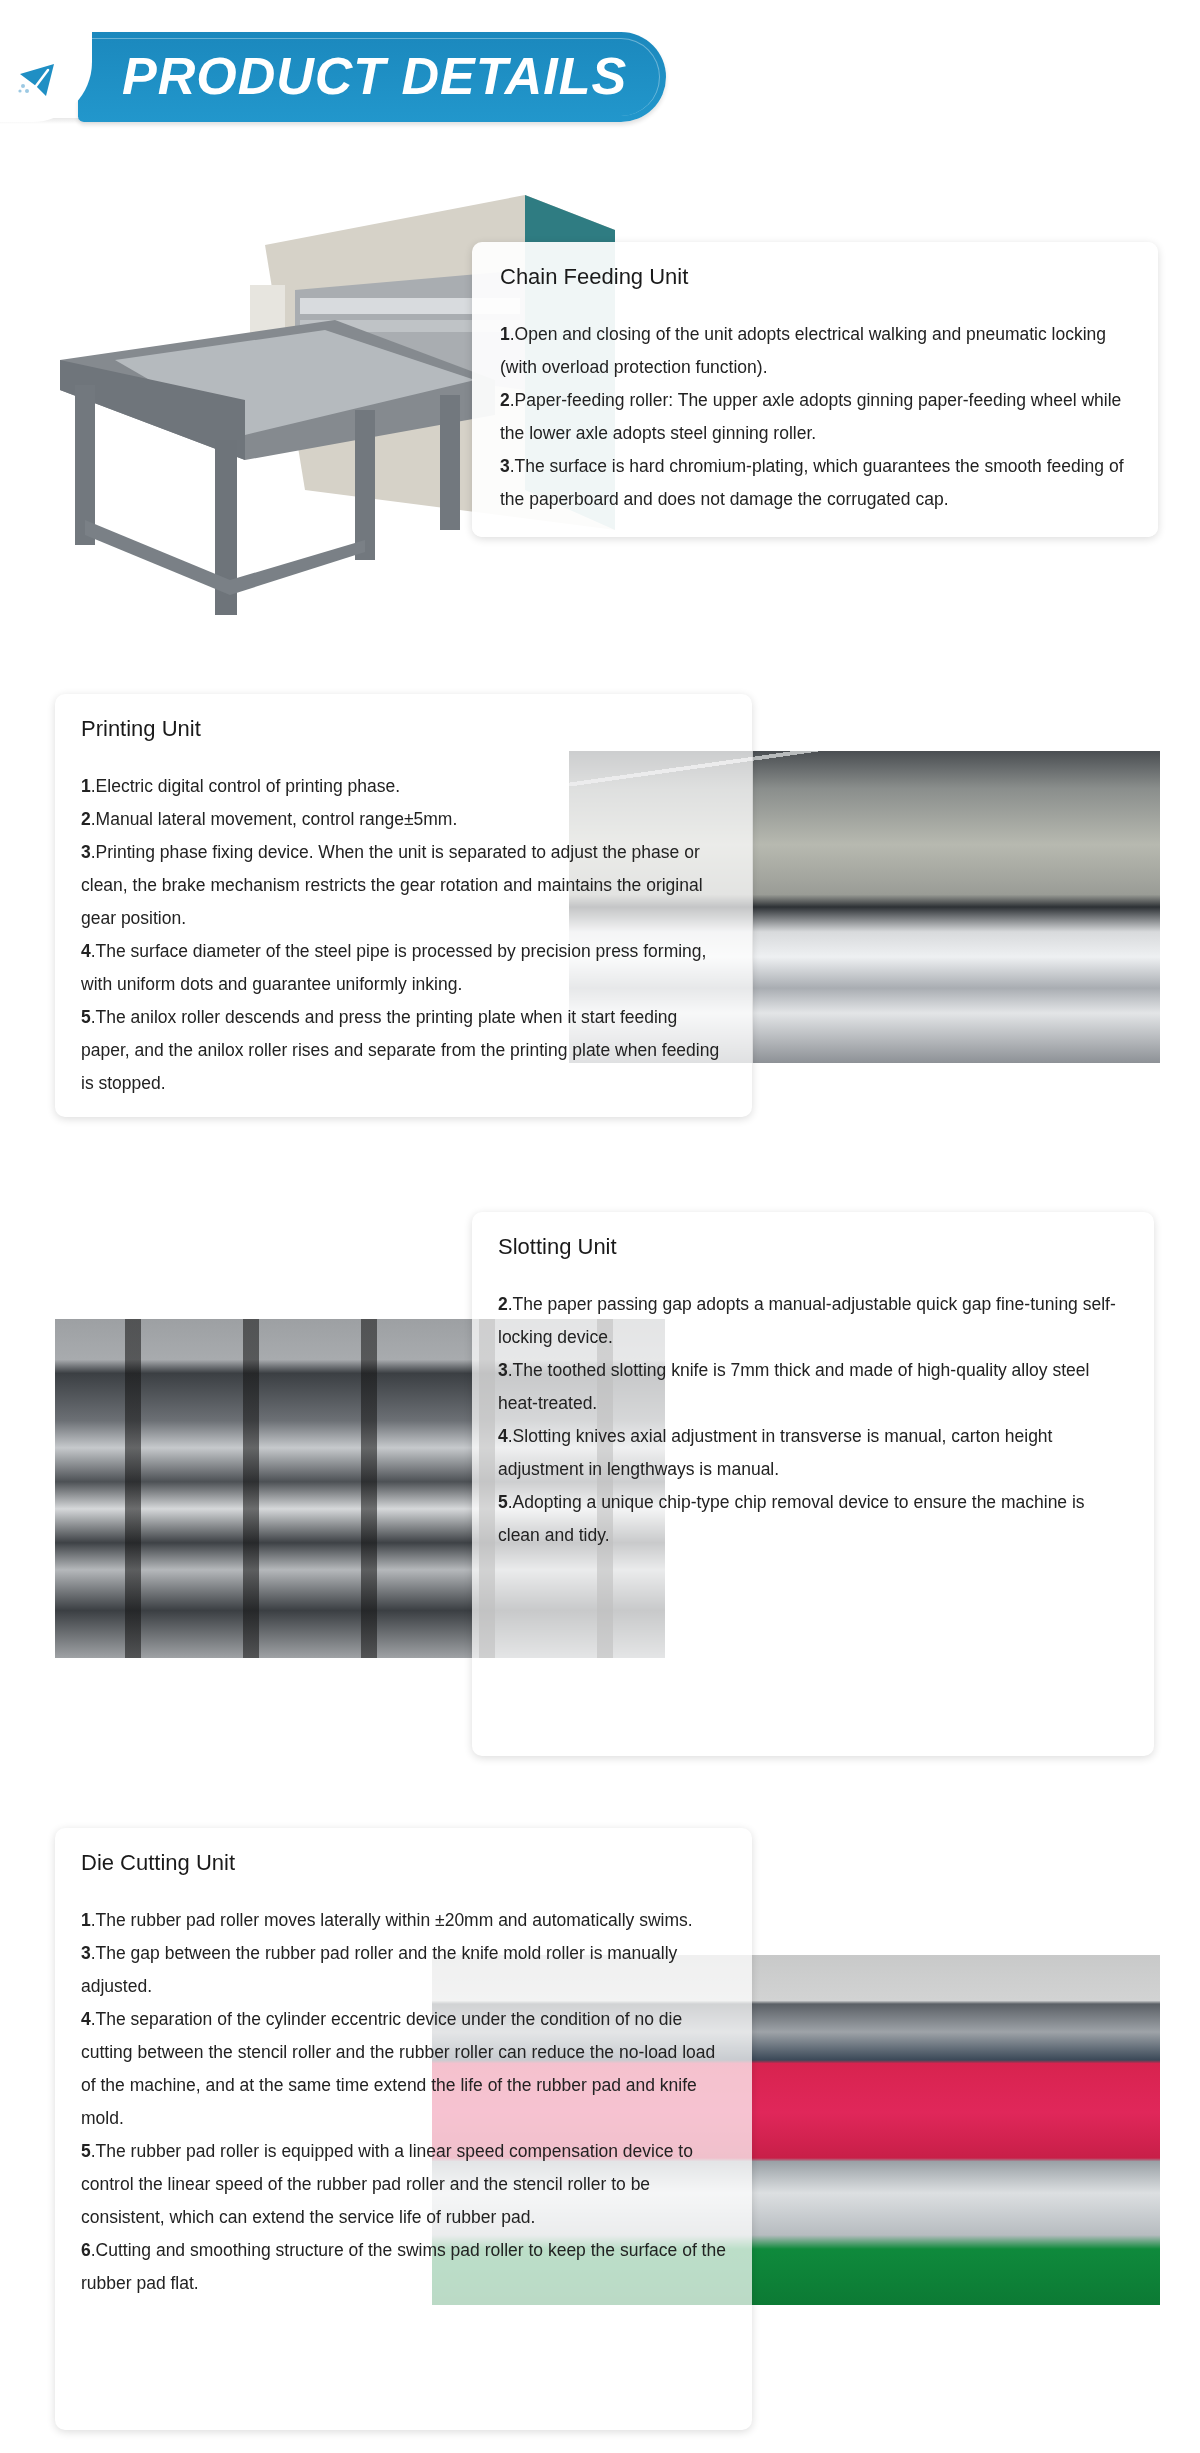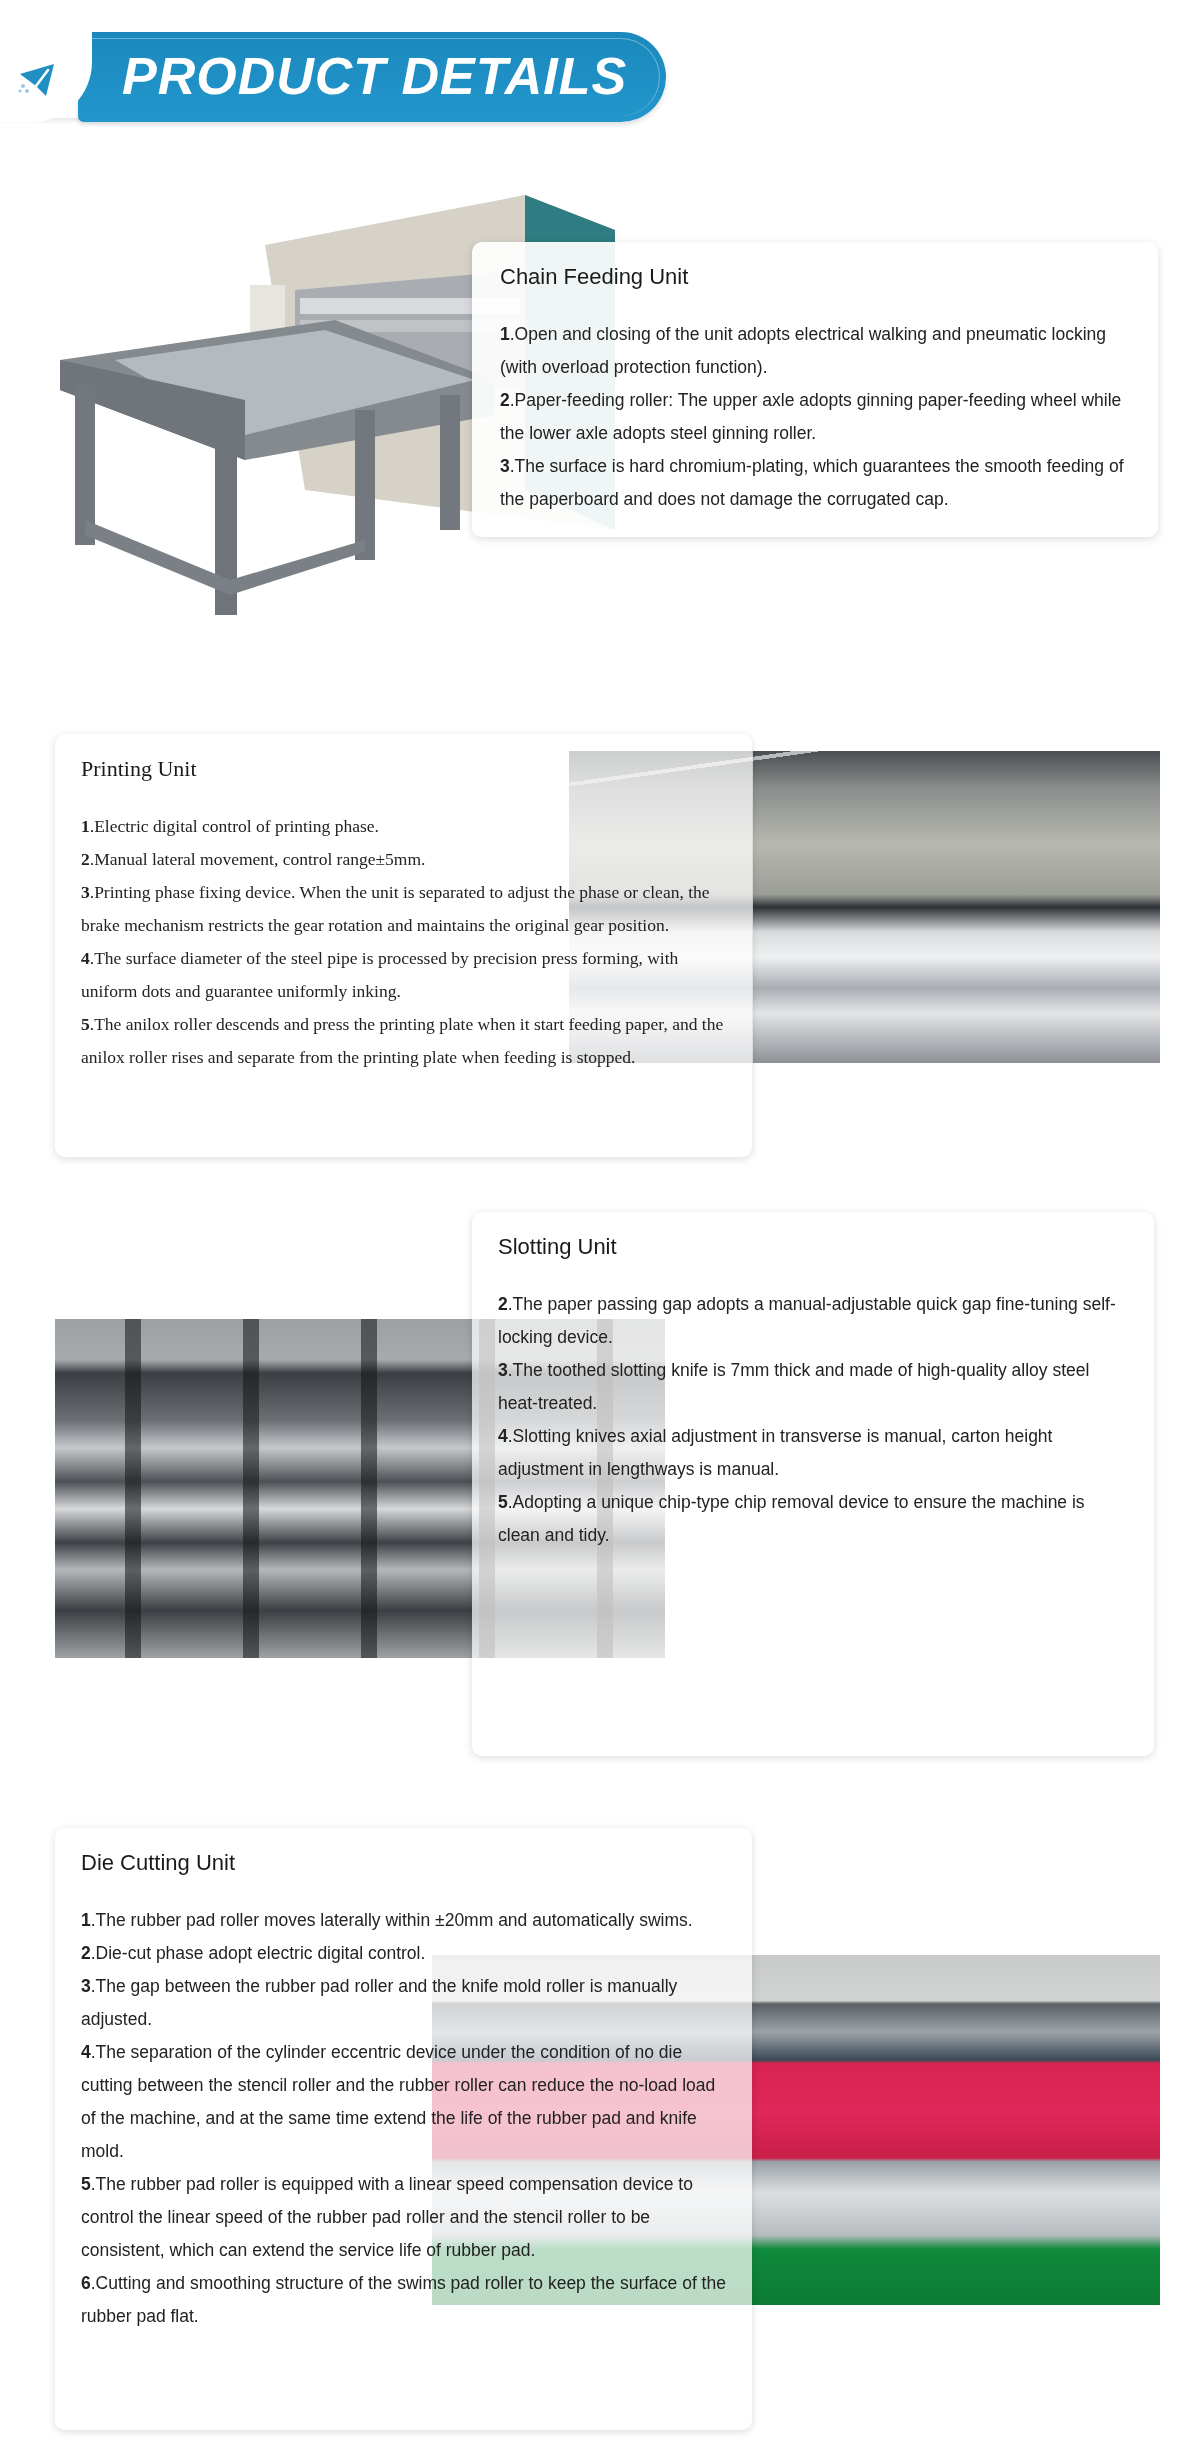--- a/index.html
+++ b/index.html
@@ -53,21 +53,21 @@
     position: absolute; background: rgba(255,255,255,0.93); border-radius: 10px;
     box-shadow: 0 2px 8px rgba(0,0,0,0.14);
     padding: 20px 26px 0 26px;
   }
   .card h2 { font-size: 22px; font-weight: normal; color: #1a1a1a; line-height: 30px; margin-bottom: 26px; }
   .card ol { list-style: none; }
   .card li { font-size: 17.5px; line-height: 33px; color: #222; }
   .card li b { font-weight: bold; }
 
   .card-chain { left: 472px; top: 242px; width: 686px; height: 295px; padding-left: 28px; }
-  .card-printing { left: 55px; top: 734px; width: 697px; height: 423px; font-family: Liberation Serif, serif; }
+  .card-printing { left: 55px; top: 694px; width: 697px; height: 423px; }
   .card-slotting { left: 472px; top: 1212px; width: 682px; height: 544px; }
   .card-diecut { left: 55px; top: 1828px; width: 697px; height: 602px; }
 </style>
 </head>
 <body>
 
 <div class="header">
   <div class="shadowline"></div>
   <div class="banner"></div>
   <div class="tab"></div>
@@ -138,19 +138,18 @@
 </div>
 
 <div class="img img-diecut">
   <div class="veil" style="left:0;width:320px;"></div>
 </div>
 
 <div class="card card-diecut" style="background: rgba(255,255,255,0.0);">
   <h2>Die Cutting Unit</h2>
   <ol>
     <li><b>1</b><span>.The rubber pad roller moves laterally within ±20mm and automatically swims.</span></li>
-    <li><b>2</b><span>.Die-cut phase adopt electric digital control.</span></li>
     <li><b>3</b><span>.The gap between the rubber pad roller and the knife mold roller is manually adjusted.</span></li>
     <li><b>4</b><span>.The separation of the cylinder eccentric device under the condition of no die cutting between the stencil roller and the rubber roller can reduce the no-load load of the machine, and at the same time extend the life of the rubber pad and knife mold.</span></li>
     <li><b>5</b><span>.The rubber pad roller is equipped with a linear speed compensation device to control the linear speed of the rubber pad roller and the stencil roller to be consistent, which can extend the service life of rubber pad.</span></li>
     <li><b>6</b><span>.Cutting and smoothing structure of the swims pad roller to keep the surface of the rubber pad flat.</span></li>
   </ol>
 </div>
 
 </body></html>

